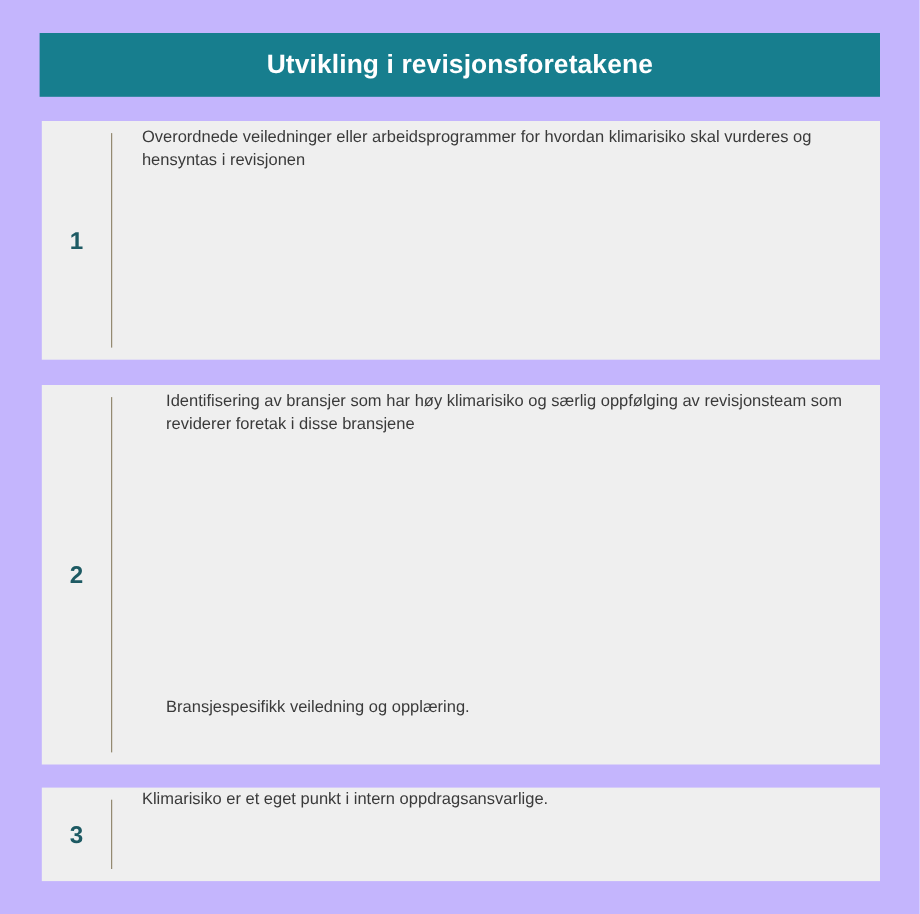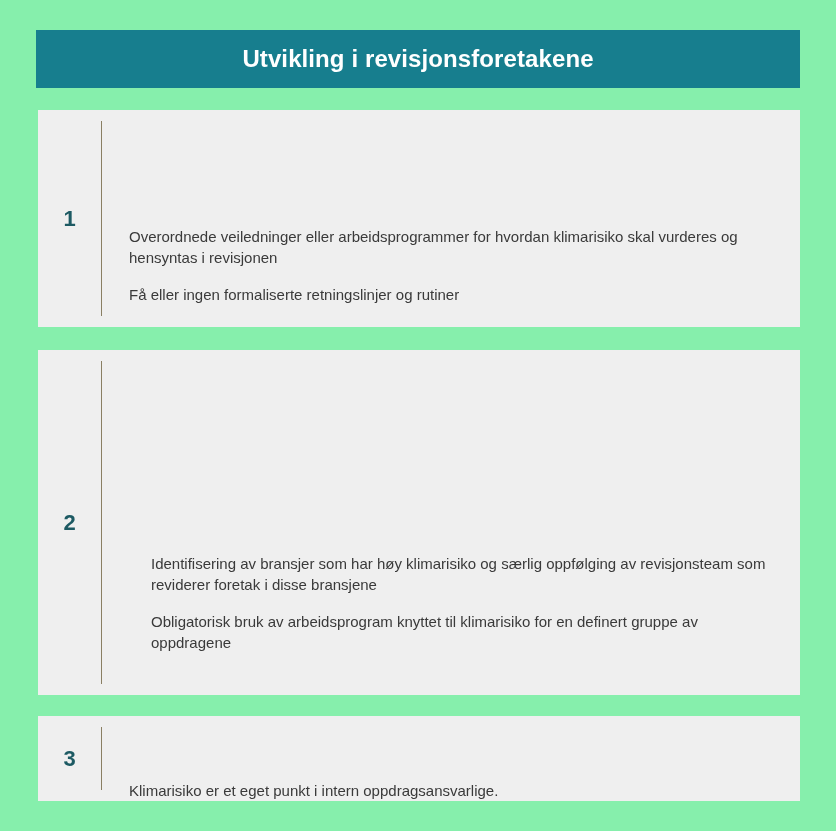--- a/index.html
+++ b/index.html
@@ -13,21 +13,21 @@
     height: 831px;
     font-family: "Liberation Sans", "DejaVu Sans", sans-serif;
     -webkit-font-smoothing: antialiased;
     overflow: hidden;
   }
 
   .page {
     position: relative;
     width: 836px;
     height: 831px;
-    background: #86efac;
+    background: #c4b5fd;
   }
 
   
   .header-band {
     position: absolute;
     left: 36px;
     top: 30px;
     width: 764px;
     height: 58px;
     background: #177e8e;
@@ -91,21 +91,21 @@
   .panel-1 .rule { top: 11px;  bottom: 11px; }
   .panel-2 .rule { top: 11px;  bottom: 11px; }
   .panel-3 .rule { top: 11px;  bottom: 11px; }
 
   
   .text-col {
     flex: 1 1 auto;
     padding: 0 30px 0 26px;
     display: flex;
     flex-direction: column;
-    justify-content: flex-end;
+    justify-content: space-between;
     box-sizing: border-box;
   }
   .panel-1 .text-col { padding-top: 4px;  padding-bottom: 22px; }
   .panel-2 .text-col { padding-top: 4px;  padding-bottom: 42px; padding-left: 48px; }
 
   .para {
     color: #3a3a3a;
     font-size: 15px;
     line-height: 21px;
     margin: 0 0 16px 0;
@@ -124,34 +124,33 @@
 
   <div class="panel panel-1">
     <div class="num-col">
       <span class="num">1</span>
     </div>
     <div class="rule-col">
       <div class="rule"></div>
     </div>
     <div class="text-col">
       <p class="para">Overordnede veiledninger eller arbeidsprogrammer for hvordan klimarisiko skal vurderes og hensyntas i revisjonen</p>
-      <p class="para">Få eller ingen formaliserte retningslinjer og rutiner</p>
     </div>
   </div>
 
   <div class="panel panel-2">
     <div class="num-col">
       <span class="num">2</span>
     </div>
     <div class="rule-col">
       <div class="rule"></div>
     </div>
     <div class="text-col">
       <p class="para">Identifisering av bransjer som har høy klimarisiko og særlig oppfølging av revisjonsteam som reviderer foretak i disse bransjene</p>
-      <p class="para">Obligatorisk bruk av arbeidsprogram knyttet til klimarisiko for en definert gruppe av oppdragene</p>
+      <p class="para">Bransjespesifikk veiledning og opplæring.</p>
     </div>
   </div>
 
   <div class="panel panel-3">
     <div class="num-col">
       <span class="num">3</span>
     </div>
     <div class="rule-col">
       <div class="rule"></div>
     </div>

